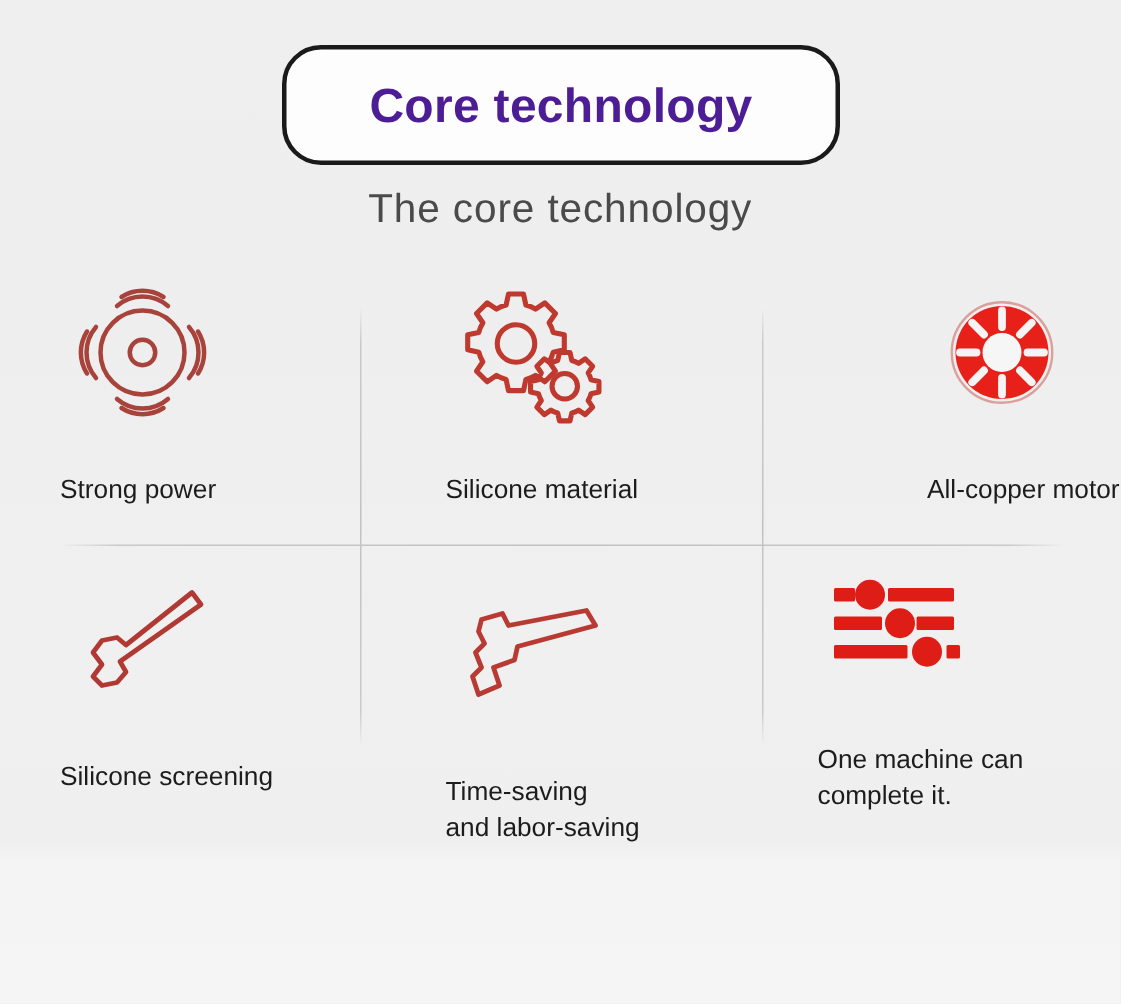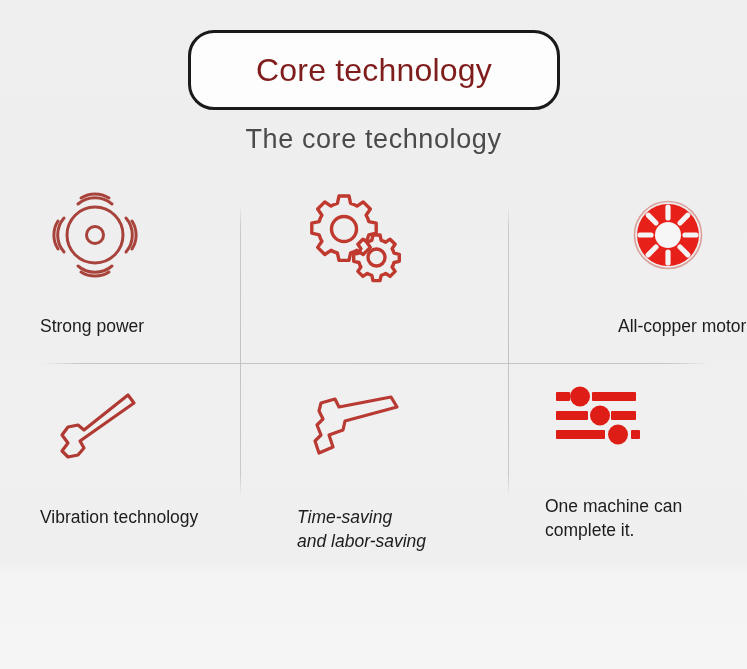--- a/index.html
+++ b/index.html
@@ -37,22 +37,22 @@
     border: 3px solid #1a1a1a;
     border-radius: 26px;
     background: #fdfdfd;
     box-sizing: border-box;
     display: flex;
     align-items: center;
     justify-content: center;
   }
   .title-text {
     font-size: 32px;
-    font-weight: normal;
-    color: #7f1d1d;
+    font-weight: bold;
+    color: #4c1d95;
     letter-spacing: 0.2px;
     white-space: nowrap;
   }
   .subtitle {
     position: absolute;
     left: 0;
     top: 124px;
     width: 747px;
     text-align: center;
     font-size: 27px;
@@ -94,21 +94,21 @@
     color: #1c1c1c;
     line-height: 24px;
     white-space: pre-line;
   }
 
   
   .c1 { left: 40px;  top: 10px;  width: 195px; }
   .c2 { left: 297px; top: 10px;  width: 200px; }
   .c3 { left: 573px; top: 10px;  width: 190px; margin-left: 45px; }
   .c4 { left: 40px;  top: 205px; width: 195px; }
-  .c5 { left: 297px; top: 205px; width: 200px; font-style: italic; }
+  .c5 { left: 297px; top: 215px; width: 200px; }
   .c6 { left: 545px; top: 194px; width: 195px; }
 
   .label-row1 { margin-top: 34px; }
   .label-row2 { margin-top: 30px; }
 
   svg { display: block; overflow: visible; }
 </style>
 </head>
 <body>
 
@@ -149,20 +149,21 @@
       <div class="cell-icon">
         <svg width="120" height="90" viewBox="0 0 120 90">
           <g fill="none" stroke="#c0392f" stroke-width="3.4" stroke-linejoin="round">
             <path d="M42 6 h10 l1.6 7.4 a22 22 0 0 1 6.4 2.7 l6.2-4.2 7.1 7.1 -4.2 6.2 a22 22 0 0 1 2.7 6.4 l7.4 1.6 v10 l-7.4 1.6 a22 22 0 0 1-2.7 6.4 l4.2 6.2 -7.1 7.1 -6.2-4.2 a22 22 0 0 1-6.4 2.7 l-1.6 7.4 h-10 l-1.6-7.4 a22 22 0 0 1-6.4-2.7 l-6.2 4.2 -7.1-7.1 4.2-6.2 a22 22 0 0 1-2.7-6.4 l-7.4-1.6 v-10 l7.4-1.6 a22 22 0 0 1 2.7-6.4 l-4.2-6.2 7.1-7.1 6.2 4.2 a22 22 0 0 1 6.4-2.7 z"></path>
             <circle cx="47" cy="39" r="12.5"></circle>
             <path d="M76 45 h7 l1.2 5.3 a15.5 15.5 0 0 1 4.5 1.9 l4.4-3 5 5 -3 4.4 a15.5 15.5 0 0 1 1.9 4.5 l5.3 1.2 v7 l-5.3 1.2 a15.5 15.5 0 0 1-1.9 4.5 l3 4.4 -5 5 -4.4-3 a15.5 15.5 0 0 1-4.5 1.9 l-1.2 5.3 h-7 l-1.2-5.3 a15.5 15.5 0 0 1-4.5-1.9 l-4.4 3 -5-5 3-4.4 a15.5 15.5 0 0 1-1.9-4.5 l-5.3-1.2 v-7 l5.3-1.2 a15.5 15.5 0 0 1 1.9-4.5 l-3-4.4 5-5 4.4 3 a15.5 15.5 0 0 1 4.5-1.9 z"></path>
             <circle cx="79.5" cy="67.5" r="8.5"></circle>
           </g>
         </svg>
       </div>
+      <div class="cell-label label-row1">Silicone material</div>
     </div>
 
     <div class="cell c3">
       <div class="cell-icon">
         <svg width="100" height="90" viewBox="0 0 100 90">
           <circle cx="50" cy="45" r="33.5" fill="none" stroke="#d9a09c" stroke-width="1.6"></circle>
           <circle cx="50" cy="45" r="31" fill="#e8201a"></circle>
           <g stroke="#f4f4f4" stroke-width="5.2" stroke-linecap="round">
             <line x1="50" y1="17" x2="50" y2="28"></line>
             <line x1="69.8" y1="25.2" x2="62" y2="33"></line>
@@ -178,21 +179,21 @@
       </div>
       <div class="cell-label label-row1">All-copper motor</div>
     </div>
 
     <div class="cell c4">
       <div class="cell-icon">
         <svg width="110" height="85" viewBox="0 0 110 85">
           <path d="M88 10 L94 18 L40 56 L44 63 L38 70 L28 72 L22 66 L28 58 L22 50 L28 42 L38 40 L44 45 Z" fill="none" stroke="#b03a33" stroke-width="3.2" stroke-linejoin="round"></path>
         </svg>
       </div>
-      <div class="cell-label label-row2">Vibration technology</div>
+      <div class="cell-label label-row2">Silicone screening</div>
     </div>
 
     <div class="cell c5">
       <div class="cell-icon">
         <svg width="115" height="85" viewBox="0 0 115 85">
           <path d="M24 18 L38 14 L42 22 L94 12 L100 22 L48 36 L46 45 L32 50 L36 62 L22 68 L18 56 L24 50 L20 40 L26 34 L22 26 Z" fill="none" stroke="#b83a33" stroke-width="3.2" stroke-linejoin="round"></path>
         </svg>
       </div>
       <div class="cell-label label-row2">Time-saving
 and labor-saving</div>

